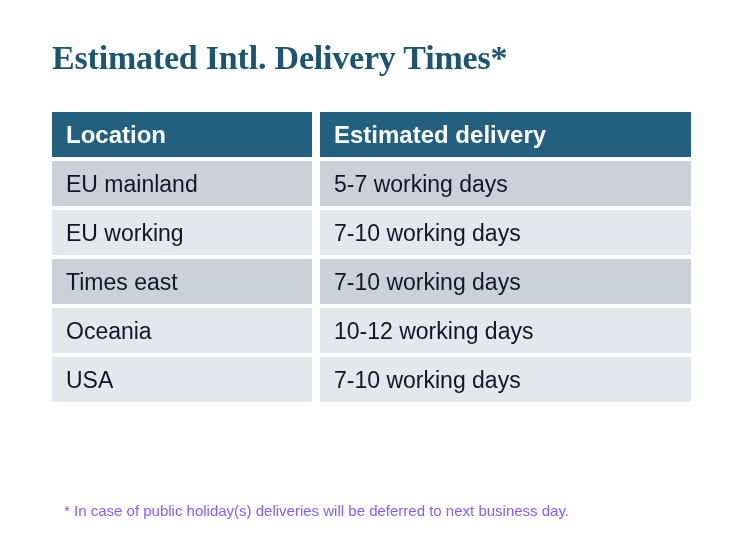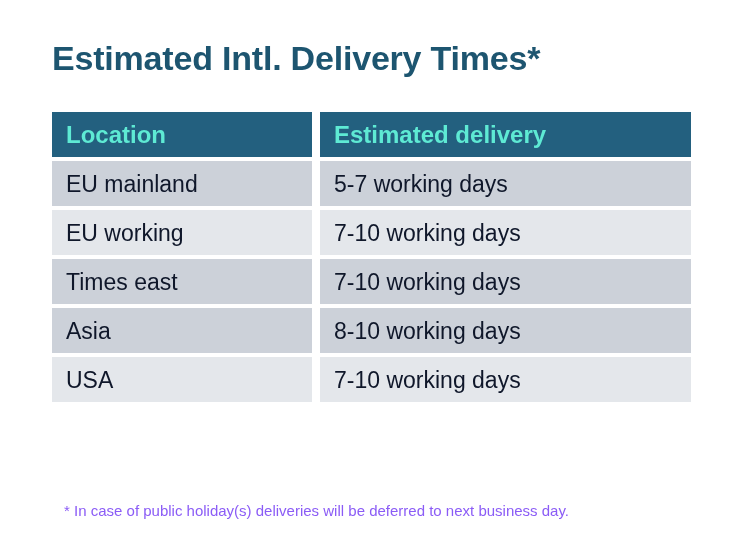--- a/index.html
+++ b/index.html
@@ -25,20 +25,21 @@
   .page-title {
     position: absolute;
     left: 52px;
     top: 36px;
     font-size: 34px;
     font-weight: 700;
     letter-spacing: -0.2px;
     color: #1d5570;
     line-height: 44px;
     white-space: nowrap;
+    font-family: Liberation Serif, serif;
   }
 
   .table {
     position: absolute;
     left: 52px;
     top: 112px;
     width: 639px;
   }
 
   .row {
@@ -73,21 +74,21 @@
     flex: 0 0 8px;
     background: #ffffff;
   }
 
   .cell-delivery {
     flex: 1 1 auto;
   }
 
   .header-row .cell {
     background: #23607f;
-    color: #5eead4;
+    color: #ffffff;
     font-weight: 700;
     font-size: 24px;
   }
 
   .body-row.odd .cell {
     background: #ccd1d9;
   }
 
   .body-row.even .cell {
     background: #e4e7eb;
@@ -129,26 +130,26 @@
       <div class="cell-gap"></div>
       <div class="cell cell-delivery">7-10 working days</div>
     </div>
 
     <div class="row body-row odd">
       <div class="cell cell-location">Times east</div>
       <div class="cell-gap"></div>
       <div class="cell cell-delivery">7-10 working days</div>
     </div>
 
+    <div class="row body-row even">
+      <div class="cell cell-location">Oceania</div>
+      <div class="cell-gap"></div>
+      <div class="cell cell-delivery">10-12 working days</div>
+    </div>
 
-    <div class="row body-row odd">
-      <div class="cell cell-location">Asia</div>
-      <div class="cell-gap"></div>
-      <div class="cell cell-delivery">8-10 working days</div>
-    </div>
 
     <div class="row body-row even">
       <div class="cell cell-location">USA</div>
       <div class="cell-gap"></div>
       <div class="cell cell-delivery">7-10 working days</div>
     </div>
 
   </div>
 
   <div class="footnote">* In case of public holiday(s) deliveries will be deferred to next business day.</div>

